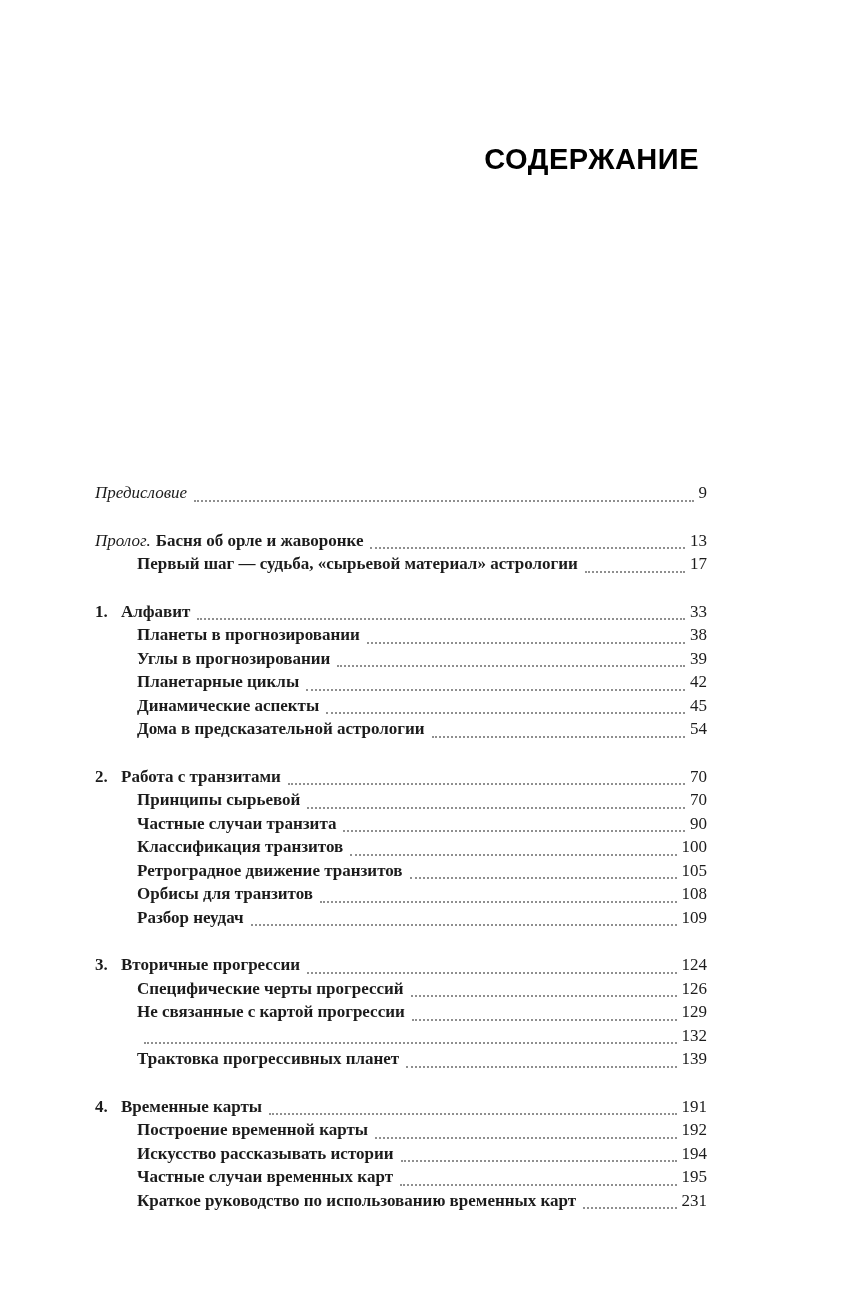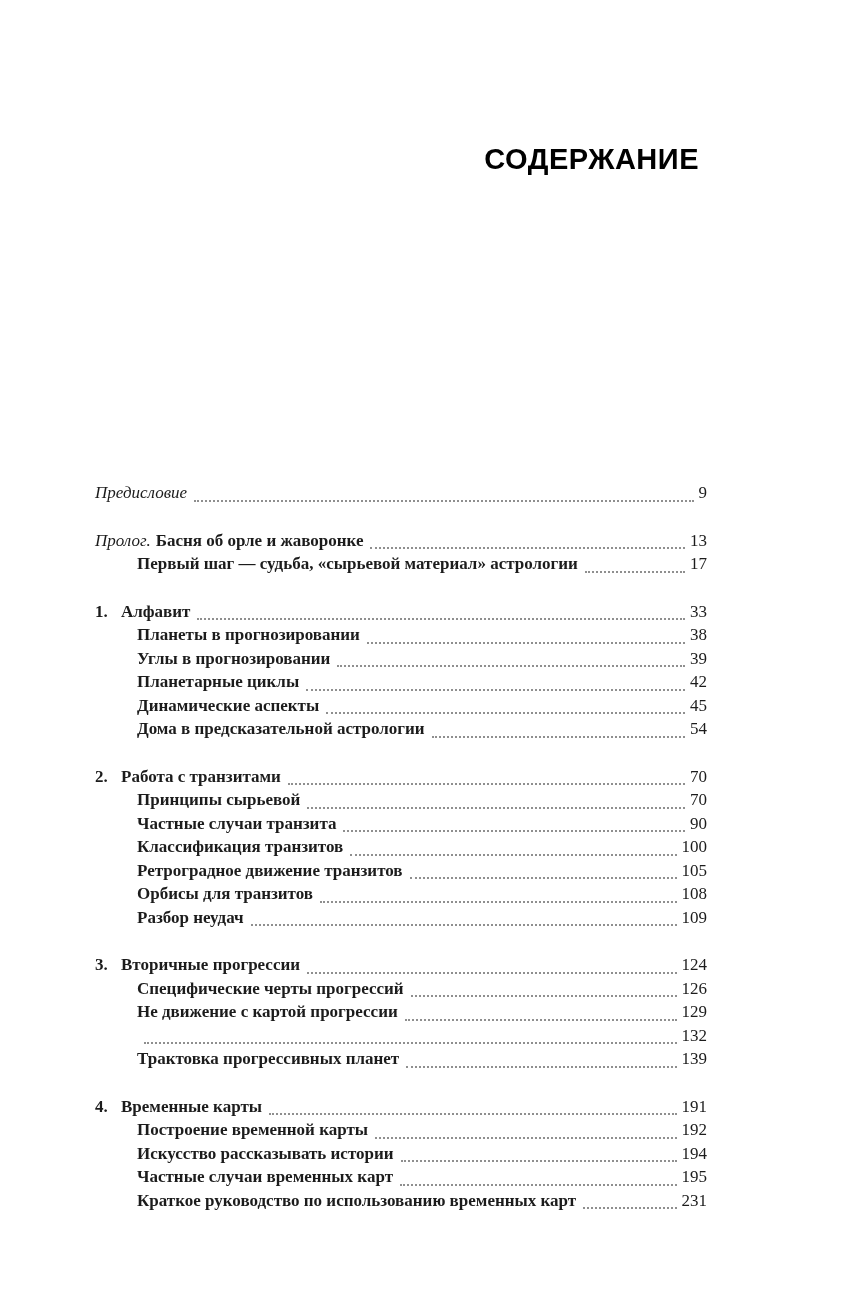--- a/index.html
+++ b/index.html
@@ -192,21 +192,21 @@
     <span class="pg">124</span>
   </div>
       <div class="toc-row level-1">
 
     <span class="label"><span class="text">Специфические черты прогрессий</span></span>
     <span class="leader"></span>
     <span class="pg">126</span>
   </div>
       <div class="toc-row level-1">
 
-    <span class="label"><span class="text">Не движение с картой прогрессии</span></span>
+    <span class="label"><span class="text">Не связанные с картой прогрессии</span></span>
     <span class="leader"></span>
     <span class="pg">129</span>
   </div>
       <div class="toc-row level-1">
 
     <span class="leader"></span>
     <span class="pg">132</span>
   </div>
       <div class="toc-row level-1">
 

